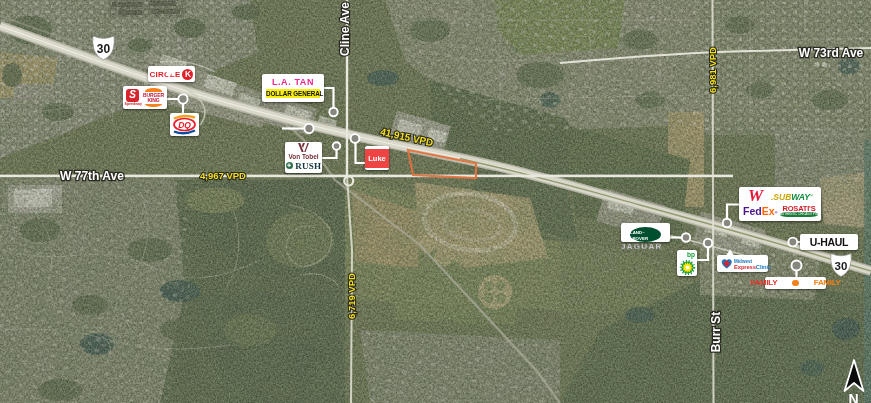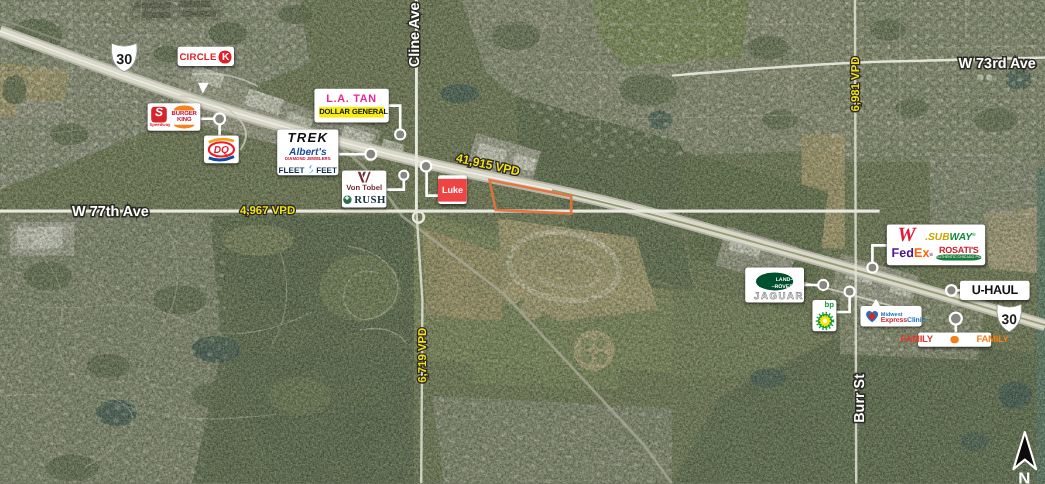--- a/index.html
+++ b/index.html
@@ -354,21 +354,21 @@
 <text x="406" y="140.5" text-anchor="middle" font-size="10" fill="#f4df1c" stroke="#2a2a22" stroke-width="2.2" transform="rotate(12.5 406 140.5)">41,915 VPD</text>
 </g>
 
 <g id="northarrow">
 <path d="M854,360 L863.5,391 L854,383 L844.5,391 Z" fill="#0c0c0c" stroke="#ffffff" stroke-width="1.8" stroke-linejoin="round"></path>
 <text x="853.5" y="403.5" text-anchor="middle" font-size="14" font-weight="bold" fill="#ffffff" font-family="Liberation Sans, sans-serif">N</text>
 </g>
 
 </svg>
 
-<div class="box" style="left:148px;top:39px;width:47px;height:16px;display:flex;align-items:center;justify-content:center;gap:2px;">
+<div class="box" style="left:148px;top:66px;width:47px;height:16px;display:flex;align-items:center;justify-content:center;gap:2px;">
   <span style="color:#e21f26;font-weight:bold;font-size:8px;letter-spacing:0.2px;">CIRCLE</span>
   <span style="width:11px;height:11px;background:#e21f26;border-radius:50%;color:#fff;font-weight:bold;font-size:8.5px;display:flex;align-items:center;justify-content:center;">K</span>
 </div>
 
 <div style="position:absolute;left:165px;top:69px;width:0;height:0;border-left:4px solid transparent;border-right:5px solid transparent;border-top:9px solid #fff;"></div>
 
 <div class="box" style="left:123px;top:86px;width:44px;height:23px;display:flex;align-items:center;justify-content:center;gap:1px;">
   <div style="width:16px;height:18px;">
     <div style="width:13px;height:13px;background:#d6252c;border-radius:3px;margin:0 auto;color:#fff;font-weight:bold;font-style:italic;font-size:10px;line-height:12px;text-align:center;">S</div>
     <div style="color:#d6252c;font-size:3.6px;font-weight:bold;text-align:center;">Speedway</div>
@@ -387,28 +387,20 @@
   <text x="14.5" y="14.5" text-anchor="middle" font-size="8.5" font-weight="bold" font-style="italic" fill="#ed1c29" font-family="Liberation Sans, sans-serif">DQ</text>
   <path d="M4,18.5 Q14,22.5 25,17.5" stroke="#0d4d9b" stroke-width="2.4" fill="none"></path>
 </svg>
 </div>
 
 <div class="box" style="left:262px;top:74px;width:62px;height:28px;text-align:center;">
   <div style="color:#ec268f;font-weight:bold;font-size:9px;margin-top:3px;letter-spacing:0.6px;">L.A. TAN</div>
   <div style="background:#f7ec13;color:#111;font-weight:bold;font-size:6.3px;margin:2px 4px 0;padding:1.2px 0;white-space:nowrap;letter-spacing:-0.1px;">DOLLAR GENERAL</div>
 </div>
 
-<div class="box" style="left:231px;top:108px;width:51px;height:38px;text-align:center;line-height:1;">
-  <div style="color:#111;font-weight:bold;font-style:italic;font-size:11px;letter-spacing:1px;margin-top:2px;">TREK</div>
-  <div style="color:#1b4fa0;font-weight:bold;font-style:italic;font-size:8.5px;margin-top:1px;">Albert's</div>
-  <div style="color:#c8102e;font-weight:bold;font-size:3.6px;margin-top:0.5px;">DIAMOND JEWELERS</div>
-  <div style="color:#0f2d52;font-weight:bold;font-size:6.8px;margin-top:2px;">FLEET <svg width="6" height="8" viewBox="0 0 6 8" style="vertical-align:-1px;">
-          <path d="M5,0 C2,1 1,2.5 3,3.5 C5,4.5 4,6.5 1,7.5 C3.5,7 6,5.5 4,4 C2,3 3,1 5,0Z" fill="#2a9fd8"></path>
-        </svg> FEET</div>
-</div>
 
 <div class="box" style="left:285px;top:142px;width:37px;height:31px;text-align:center;line-height:1;">
   <svg width="13" height="10" viewBox="0 0 14 11" style="margin-top:1px;display:block;margin-left:auto;margin-right:auto;">
         <path d="M1,0 L5,10 L7.2,10 L3.4,0 Z" fill="#722f37"></path>
         <path d="M8.6,0 L6.4,5.5 L5.3,2.8 L6.4,0 Z" fill="#722f37"></path>
         <path d="M13,0 L9.2,10 L7.8,10 L11.4,0 Z" fill="#722f37"></path>
       </svg>
   <div style="color:#722f37;font-weight:bold;font-size:6.4px;margin-top:1px;">Von Tobel</div>
   <div style="font-size:9px;margin-top:1.5px;white-space:nowrap;"><span style="display:inline-block;width:7px;height:7px;border-radius:50%;background:#2c6e49;color:#fff;font-size:5px;line-height:7px;vertical-align:1.5px;">✚</span><span style="font-family:'Liberation Serif',serif;font-weight:bold;color:#14333d;letter-spacing:0.3px;"> RUSH</span></div>
 </div>
@@ -420,21 +412,21 @@
 <div class="box" style="left:739px;top:187px;width:82px;height:34px;">
   <div style="position:absolute;left:9px;top:-1px;color:#e31837;font-family:'Liberation Serif',serif;font-style:italic;font-weight:bold;font-size:17px;">W</div>
   <div style="position:absolute;left:32px;top:5px;font-weight:bold;font-style:italic;font-size:8.5px;white-space:nowrap;"><span style="color:#cfa600;">.SUB</span><span style="color:#0f8a3c;">WAY</span><span style="color:#169b3a;font-size:4px;vertical-align:3px;">®</span></div>
   <div style="position:absolute;left:4px;top:17.5px;font-weight:bold;font-size:10.5px;white-space:nowrap;"><span style="color:#4d148c;">Fed</span><span style="color:#ff6600;">Ex</span><span style="font-size:4px;color:#4d148c;vertical-align:1px;">®</span></div>
   <div style="position:absolute;left:41px;top:17.5px;width:38px;text-align:center;line-height:1;">
     <div style="color:#ce2029;font-weight:bold;font-size:7.5px;letter-spacing:-0.2px;white-space:nowrap;">ROSATI'S</div>
     <div style="background:#1a7a3c;border-radius:40%/100%;color:#ffffee;font-size:3px;padding:1px 0;white-space:nowrap;overflow:hidden;">AUTHENTIC CHICAGO PIZZA</div>
   </div>
 </div>
 
-<div class="box" style="left:621px;top:223px;width:49px;height:29px;text-align:right;">
+<div class="box" style="left:621px;top:223px;width:49px;height:19px;text-align:left;">
   <div style="width:31px;height:15px;background:#00502f;border-radius:50%;margin:3.5px auto 0;color:#fff;font-weight:bold;font-size:4.4px;line-height:1.4;padding-top:3px;box-sizing:border-box;">LAND–<br>–ROVER</div>
   <div style="font-weight:bold;font-size:8px;letter-spacing:1.3px;color:#fafafa;-webkit-text-stroke:0.5px #808080;margin-top:0.5px;">JAGUAR</div>
 </div>
 
 <div class="box" style="left:677px;top:250px;width:20px;height:26px;">
   <div style="position:absolute;right:2px;top:1px;color:#169b3a;font-weight:bold;font-size:6.5px;">bp</div>
   <svg style="position:absolute;left:1.5px;top:8.5px;" width="17" height="17" viewBox="-8.5 -8.5 17 17">
     <circle r="6" fill="#169b3a" stroke="#169b3a" stroke-width="3.4" stroke-dasharray="1 1.6"></circle>
     <circle r="4" fill="#ffe400" stroke="#ffe400" stroke-width="2" stroke-dasharray="0.8 1.2"></circle>
     <circle r="1.9" fill="#ffffff"></circle>

